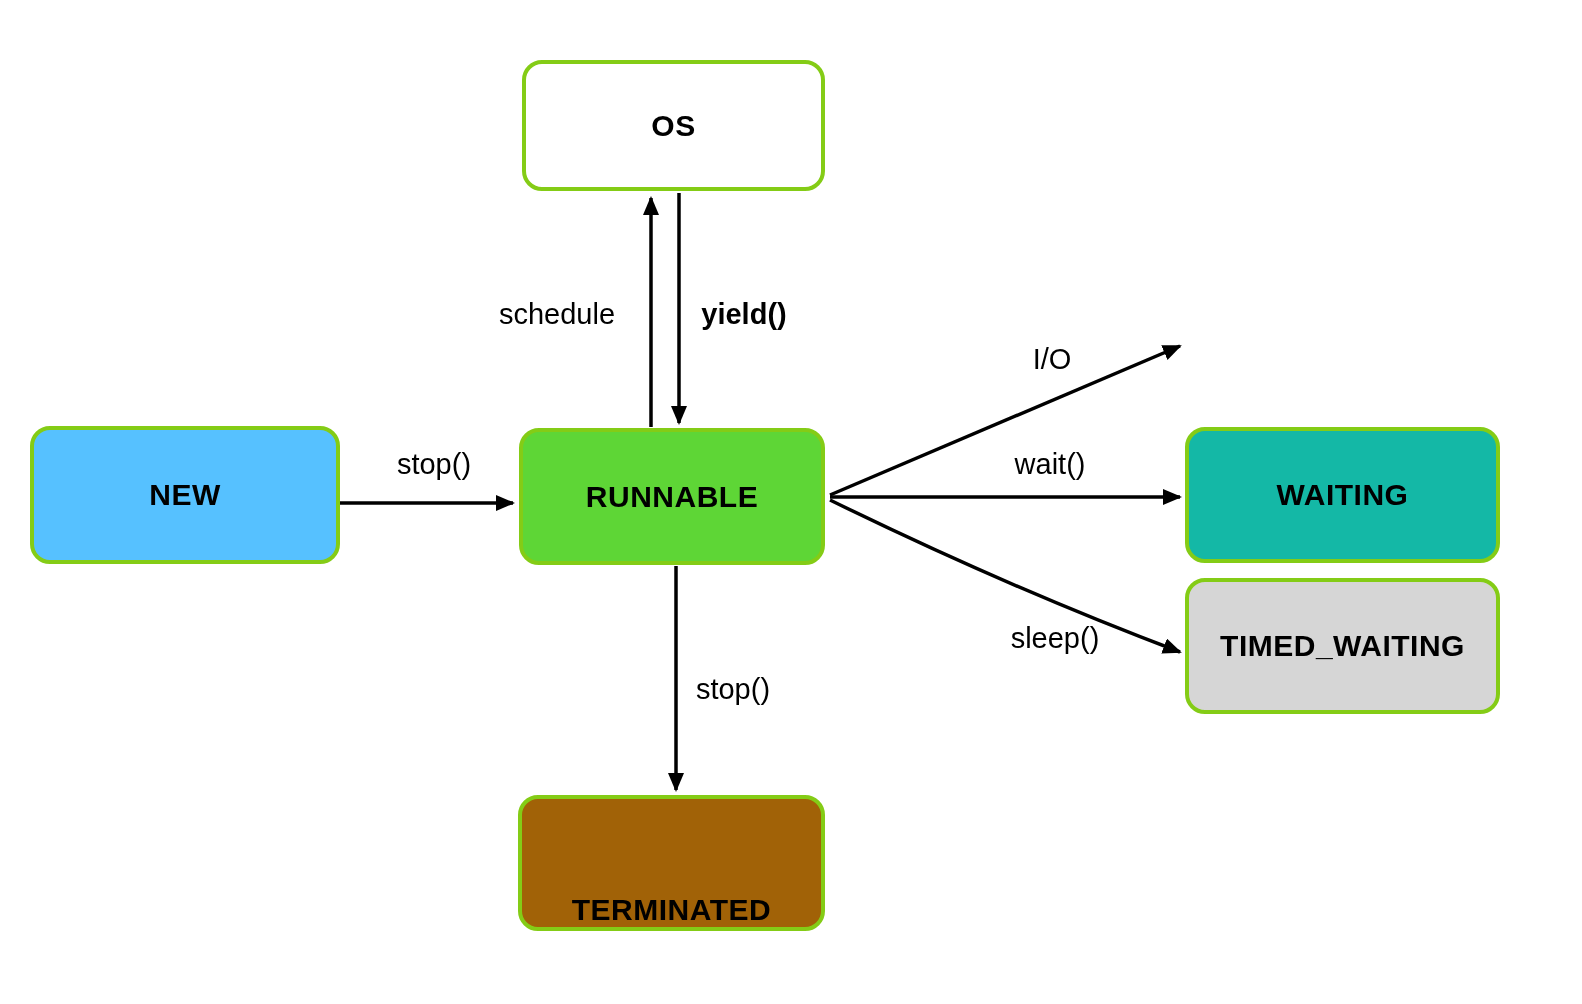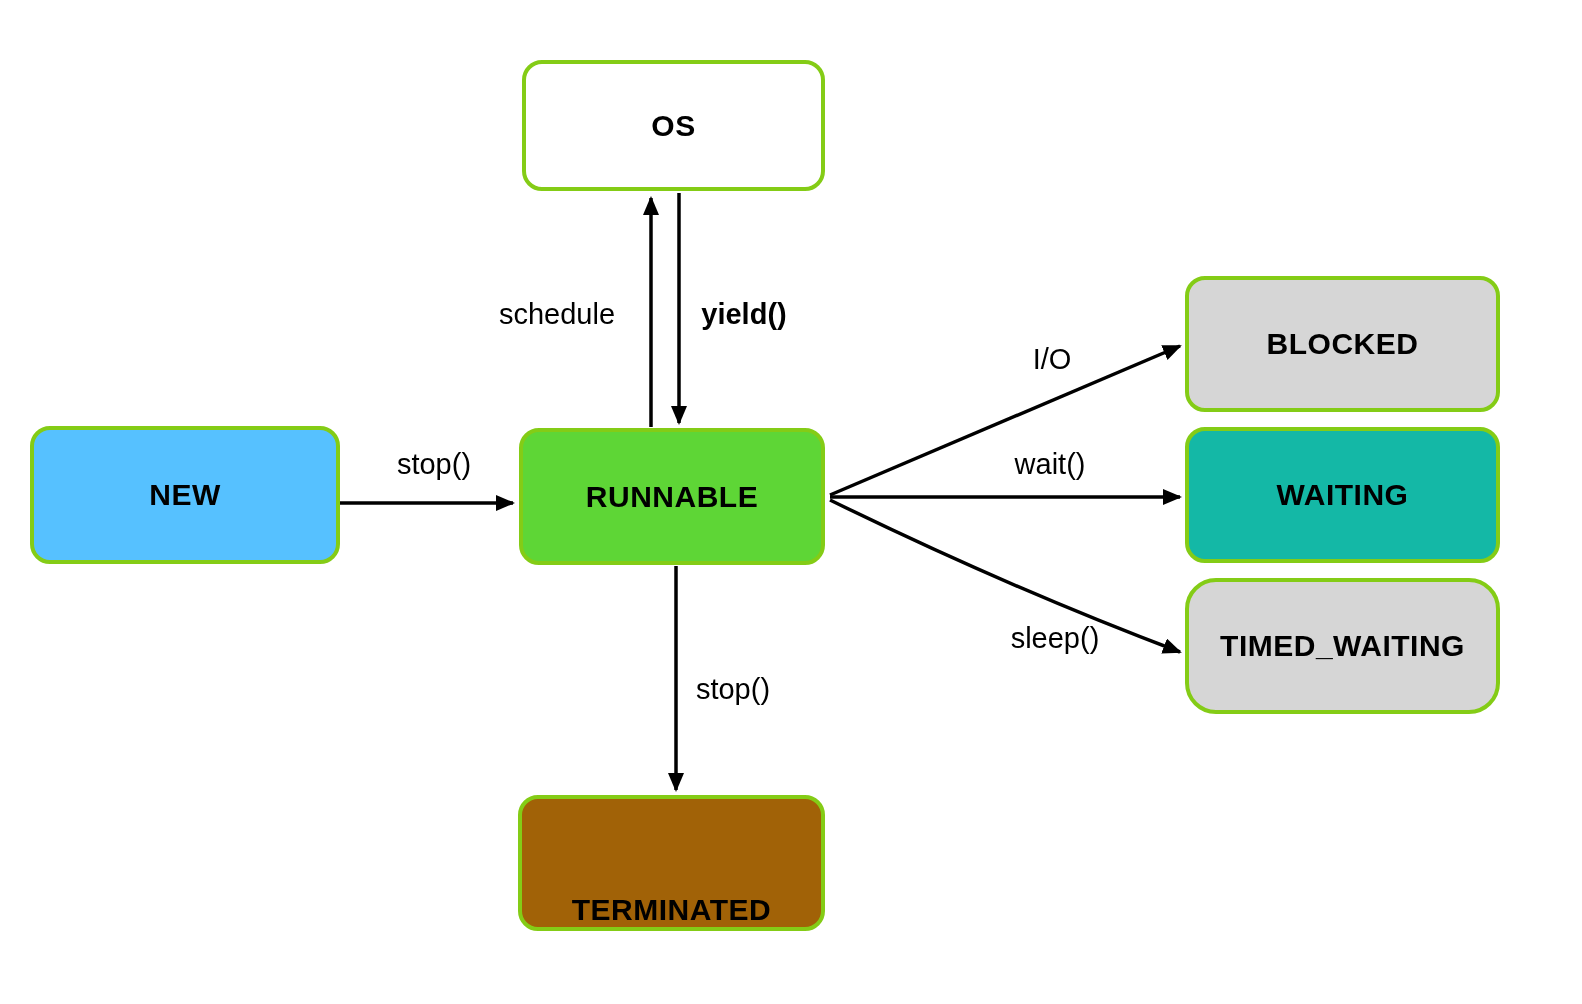--- a/index.html
+++ b/index.html
@@ -49,21 +49,21 @@
     white-space: nowrap;
     z-index: 3;
     background: transparent;
   }
   
   #node-os            { left: 522px;  top: 60px;  width: 303px; height: 131px; }
   #node-new           { left: 30px;   top: 426px; width: 310px; height: 138px; }
   #node-runnable      { left: 519px;  top: 428px; width: 306px; height: 137px; }
   #node-blocked       { left: 1185px; top: 276px; width: 315px; height: 136px; }
   #node-waiting       { left: 1185px; top: 427px; width: 315px; height: 136px; }
-  #node-timed-waiting { left: 1185px; top: 578px; width: 315px; height: 136px; border-radius: 31px; }
+  #node-timed-waiting { left: 1185px; top: 578px; width: 315px; height: 136px; }
   #node-terminated    { left: 518px;  top: 795px; width: 307px; height: 136px; }
   
   #label-start    { left: 434px;  top: 464px; }
   #label-schedule { left: 557px;  top: 314px; }
   #label-yield    { left: 744px;  top: 314px; font-weight: bold; }
   #label-io       { left: 1052px; top: 359px; }
   #label-wait     { left: 1050px; top: 464px; }
   #label-sleep    { left: 1055px; top: 638px; }
   #label-stop     { left: 733px;  top: 689px; }
 </style>
@@ -99,23 +99,20 @@
   </div>
 
   <div class="node" id="node-new" style="background: rgb(86, 193, 255);">
     <span class="node-label">NEW</span>
   </div>
 
   <div class="node" id="node-runnable" style="background: rgb(94, 214, 54);">
     <span class="node-label">RUNNABLE</span>
   </div>
 
-  <div class="node" id="node-blocked" style="background: rgb(214, 214, 214);">
-    <span class="node-label">BLOCKED</span>
-  </div>
 
   <div class="node" id="node-waiting" style="background: #14b8a6;">
     <span class="node-label">WAITING</span>
   </div>
 
   <div class="node" id="node-timed-waiting" style="background: rgb(214, 214, 214);">
     <span class="node-label">TIMED_WAITING</span>
   </div>
 
   <div class="node" id="node-terminated" style="background: #a16207; align-items: flex-end;">

